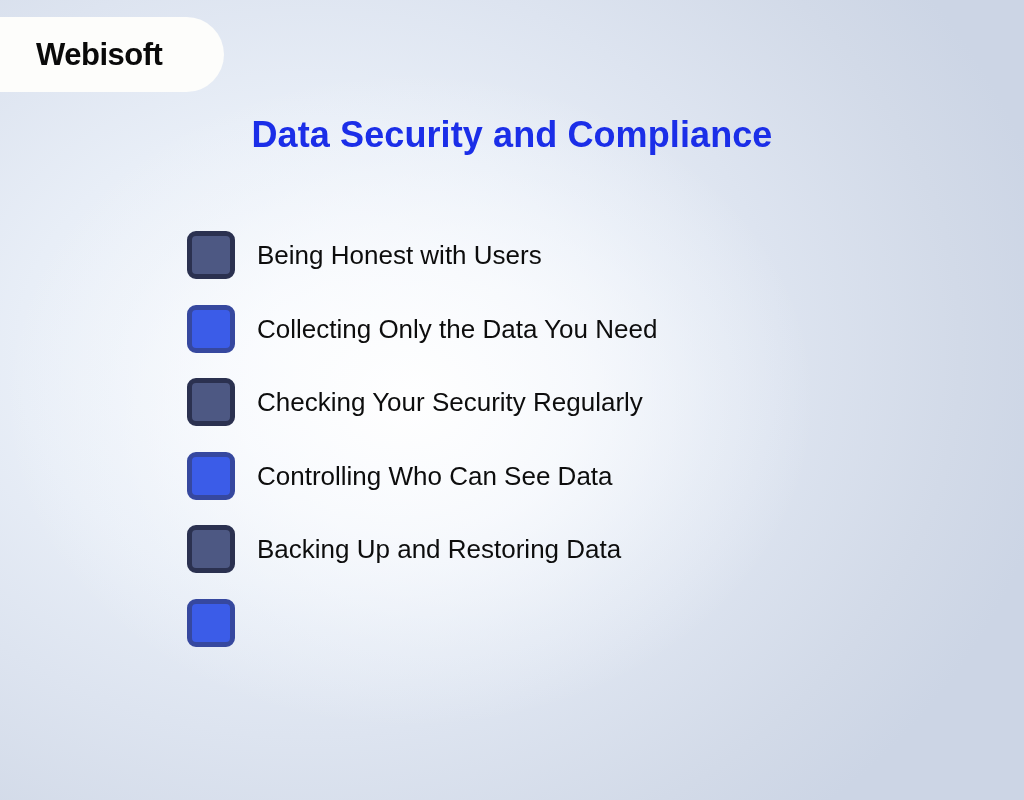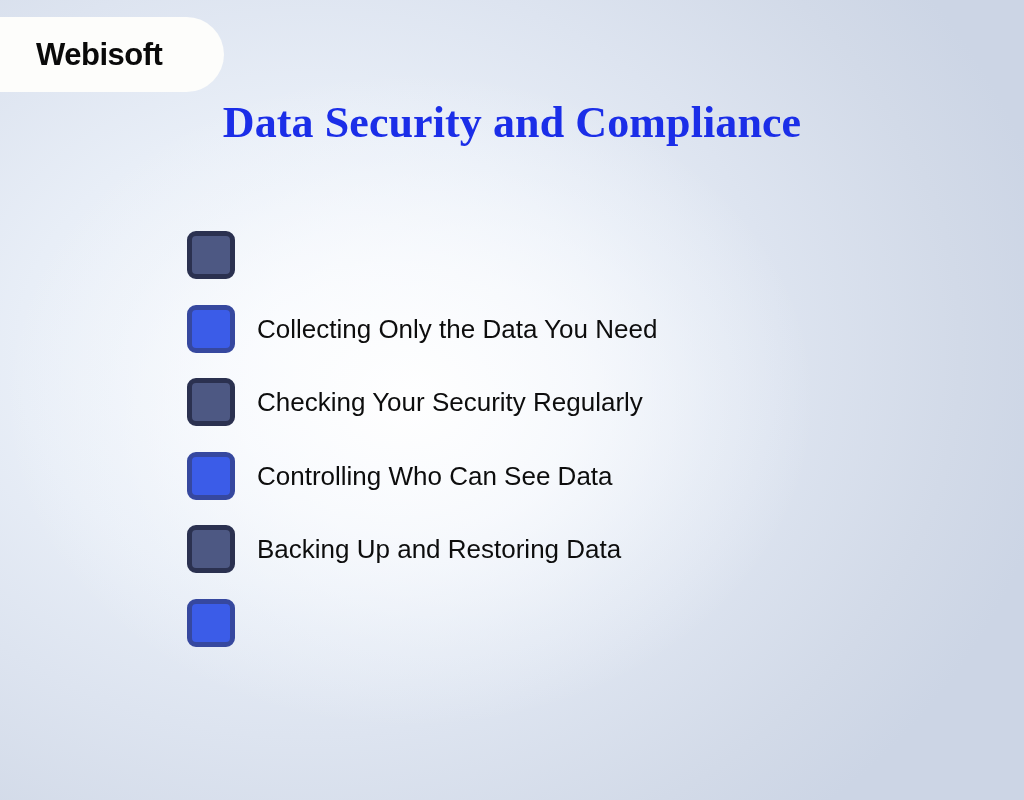--- a/index.html
+++ b/index.html
@@ -62,27 +62,27 @@
   }
   #heading-line1 {
     font-family: "Liberation Sans", sans-serif;
     font-size: 36px;
     font-weight: 400;
     color: #101010;
     line-height: 44px;
     letter-spacing: 0.2px;
   }
   #heading-line2 {
-    font-family: Liberation Serif, serif;
-    font-size: 44px;
+    font-family: Liberation Sans, sans-serif;
+    font-size: 36px;
     font-weight: 700;
     color: #1b2ee8;
     line-height: 46px;
     letter-spacing: 0.1px;
-    margin-top: 4px;
+    margin-top: 16px;
   }
 
   
   #points-list {
     position: absolute;
     left: 187px;
     top: 231px;
     width: 800px;
   }
   .point-row {
@@ -126,20 +126,21 @@
     <span id="logo-text">Webisoft</span>
   </div>
 
   <div id="heading-block">
     <div id="heading-line2">Data Security and Compliance</div>
   </div>
 
   <div id="points-list">
       <div class="point-row">
         <span class="point-marker variant-dark"></span>
+        <span class="point-label">Being Honest with Users</span>
       </div>
       <div class="point-row">
         <span class="point-marker"></span>
         <span class="point-label">Collecting Only the Data You Need</span>
       </div>
       <div class="point-row">
         <span class="point-marker variant-dark"></span>
         <span class="point-label">Checking Your Security Regularly</span>
       </div>
       <div class="point-row">

